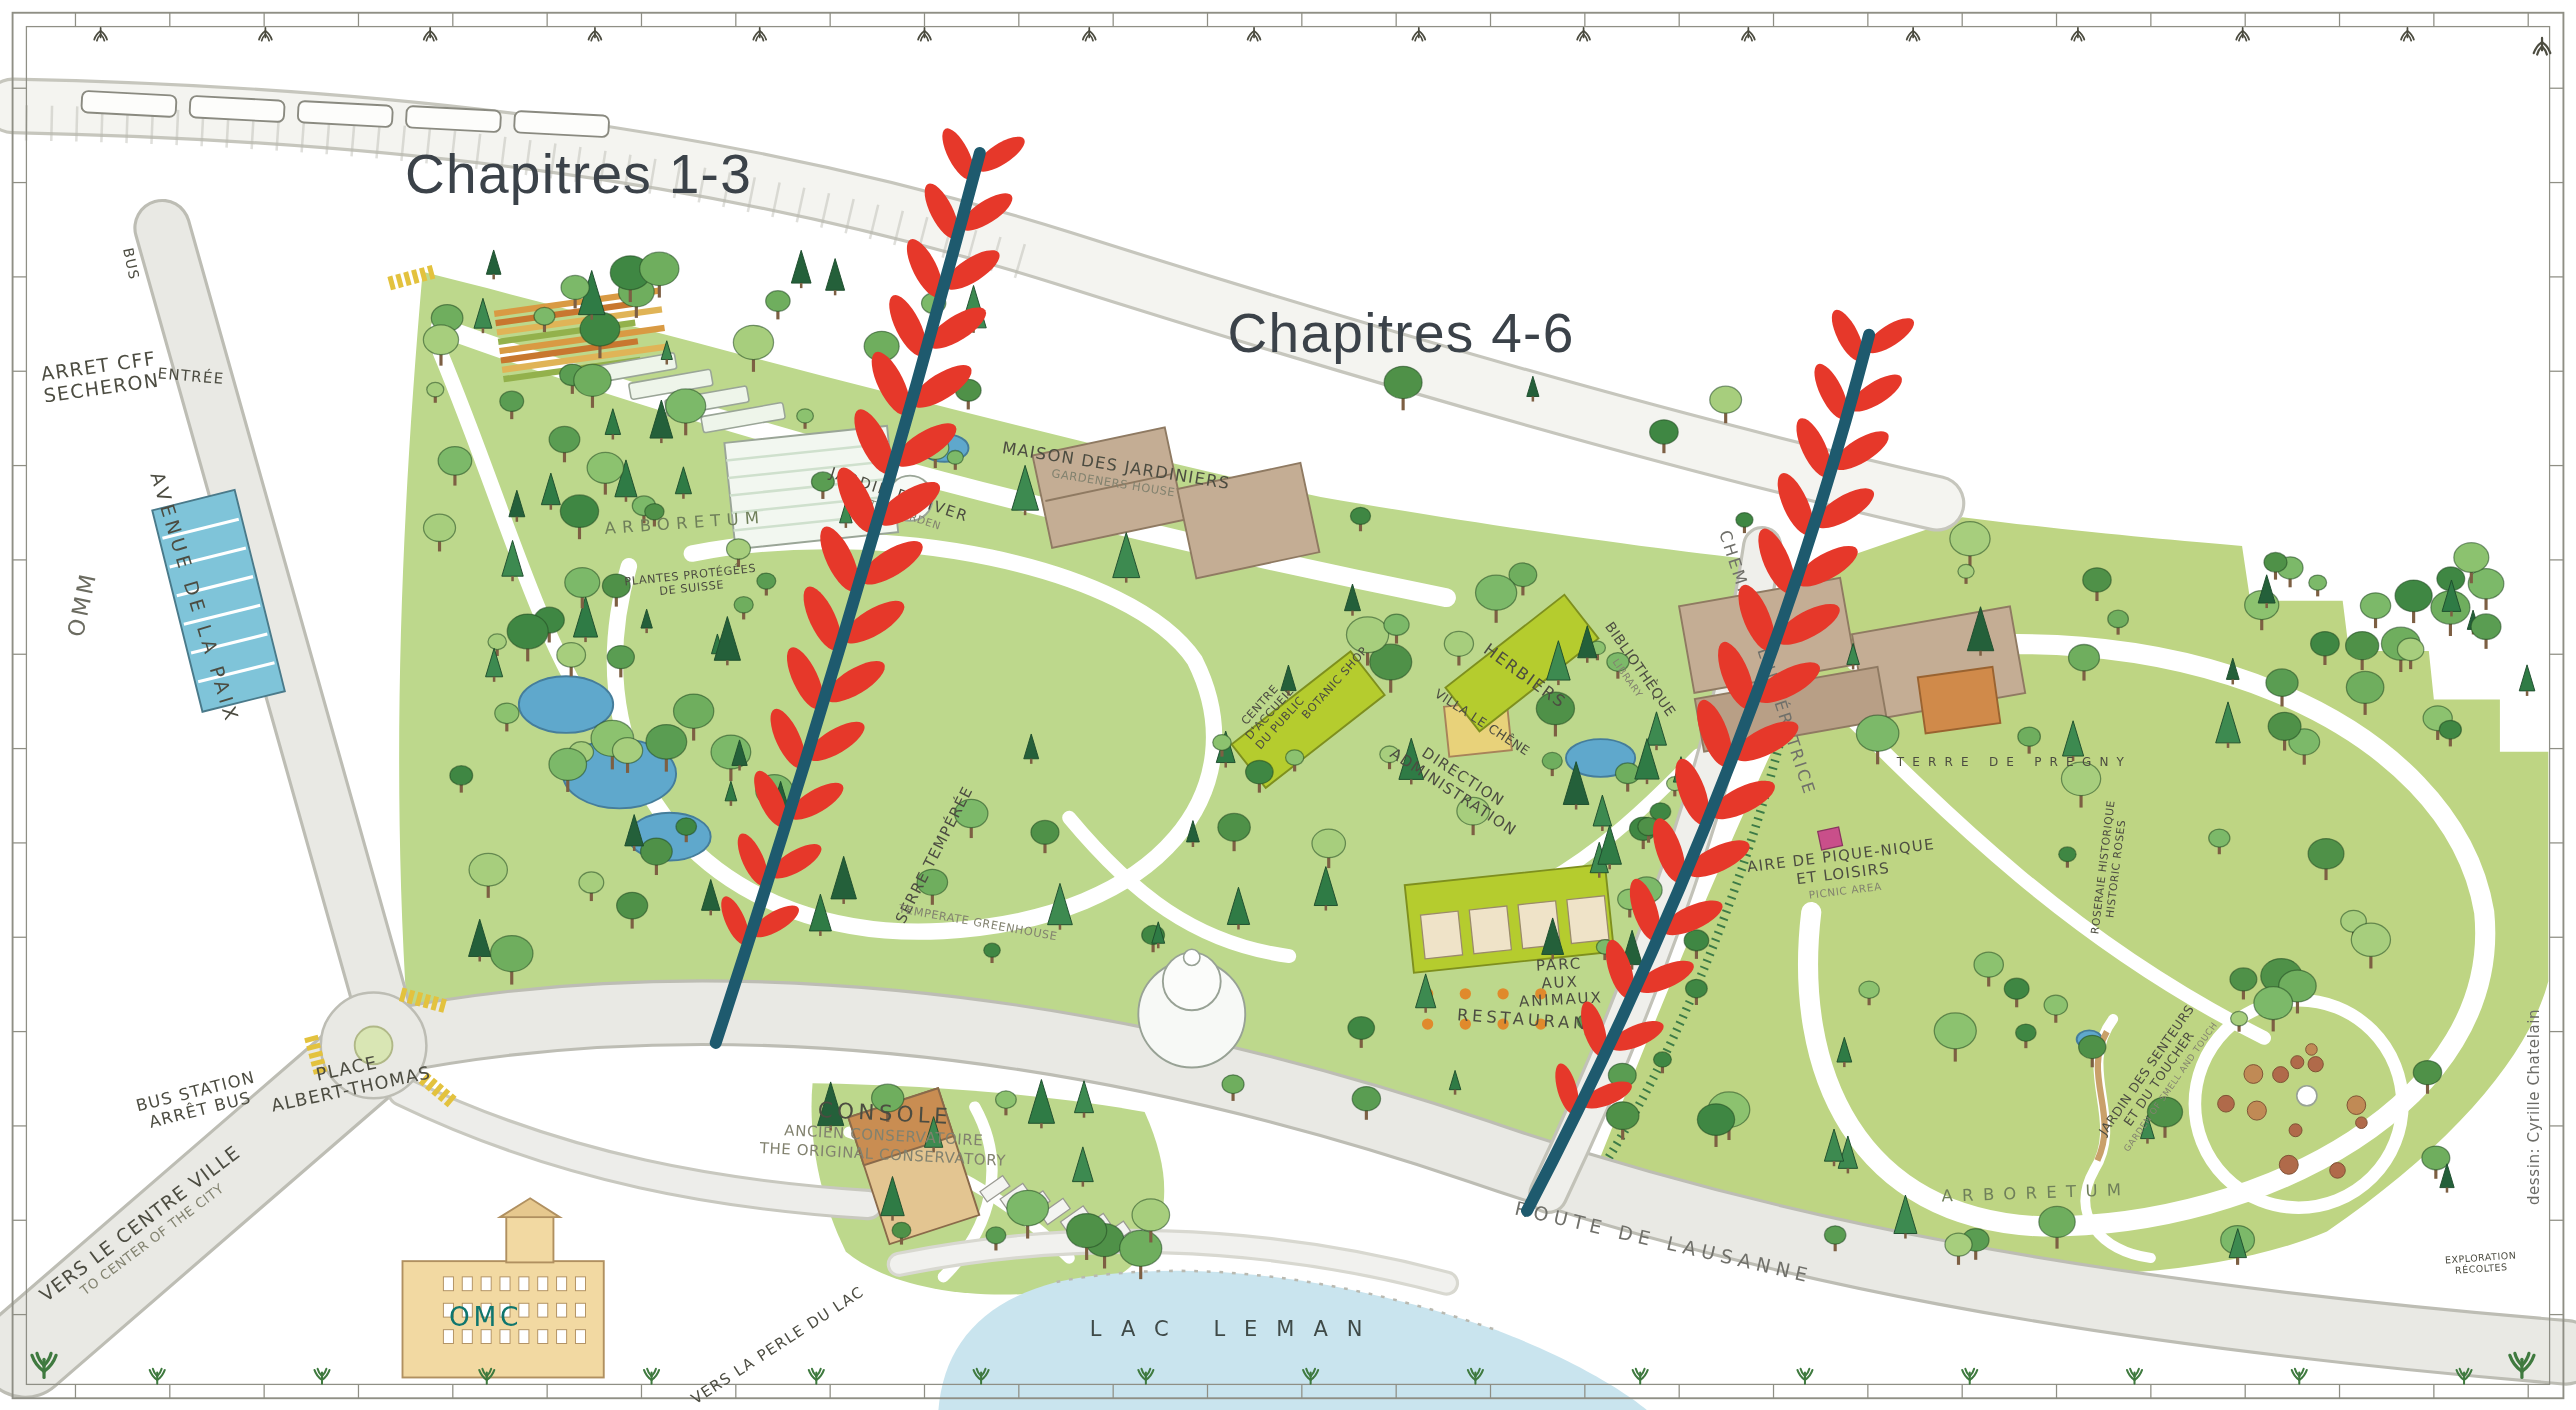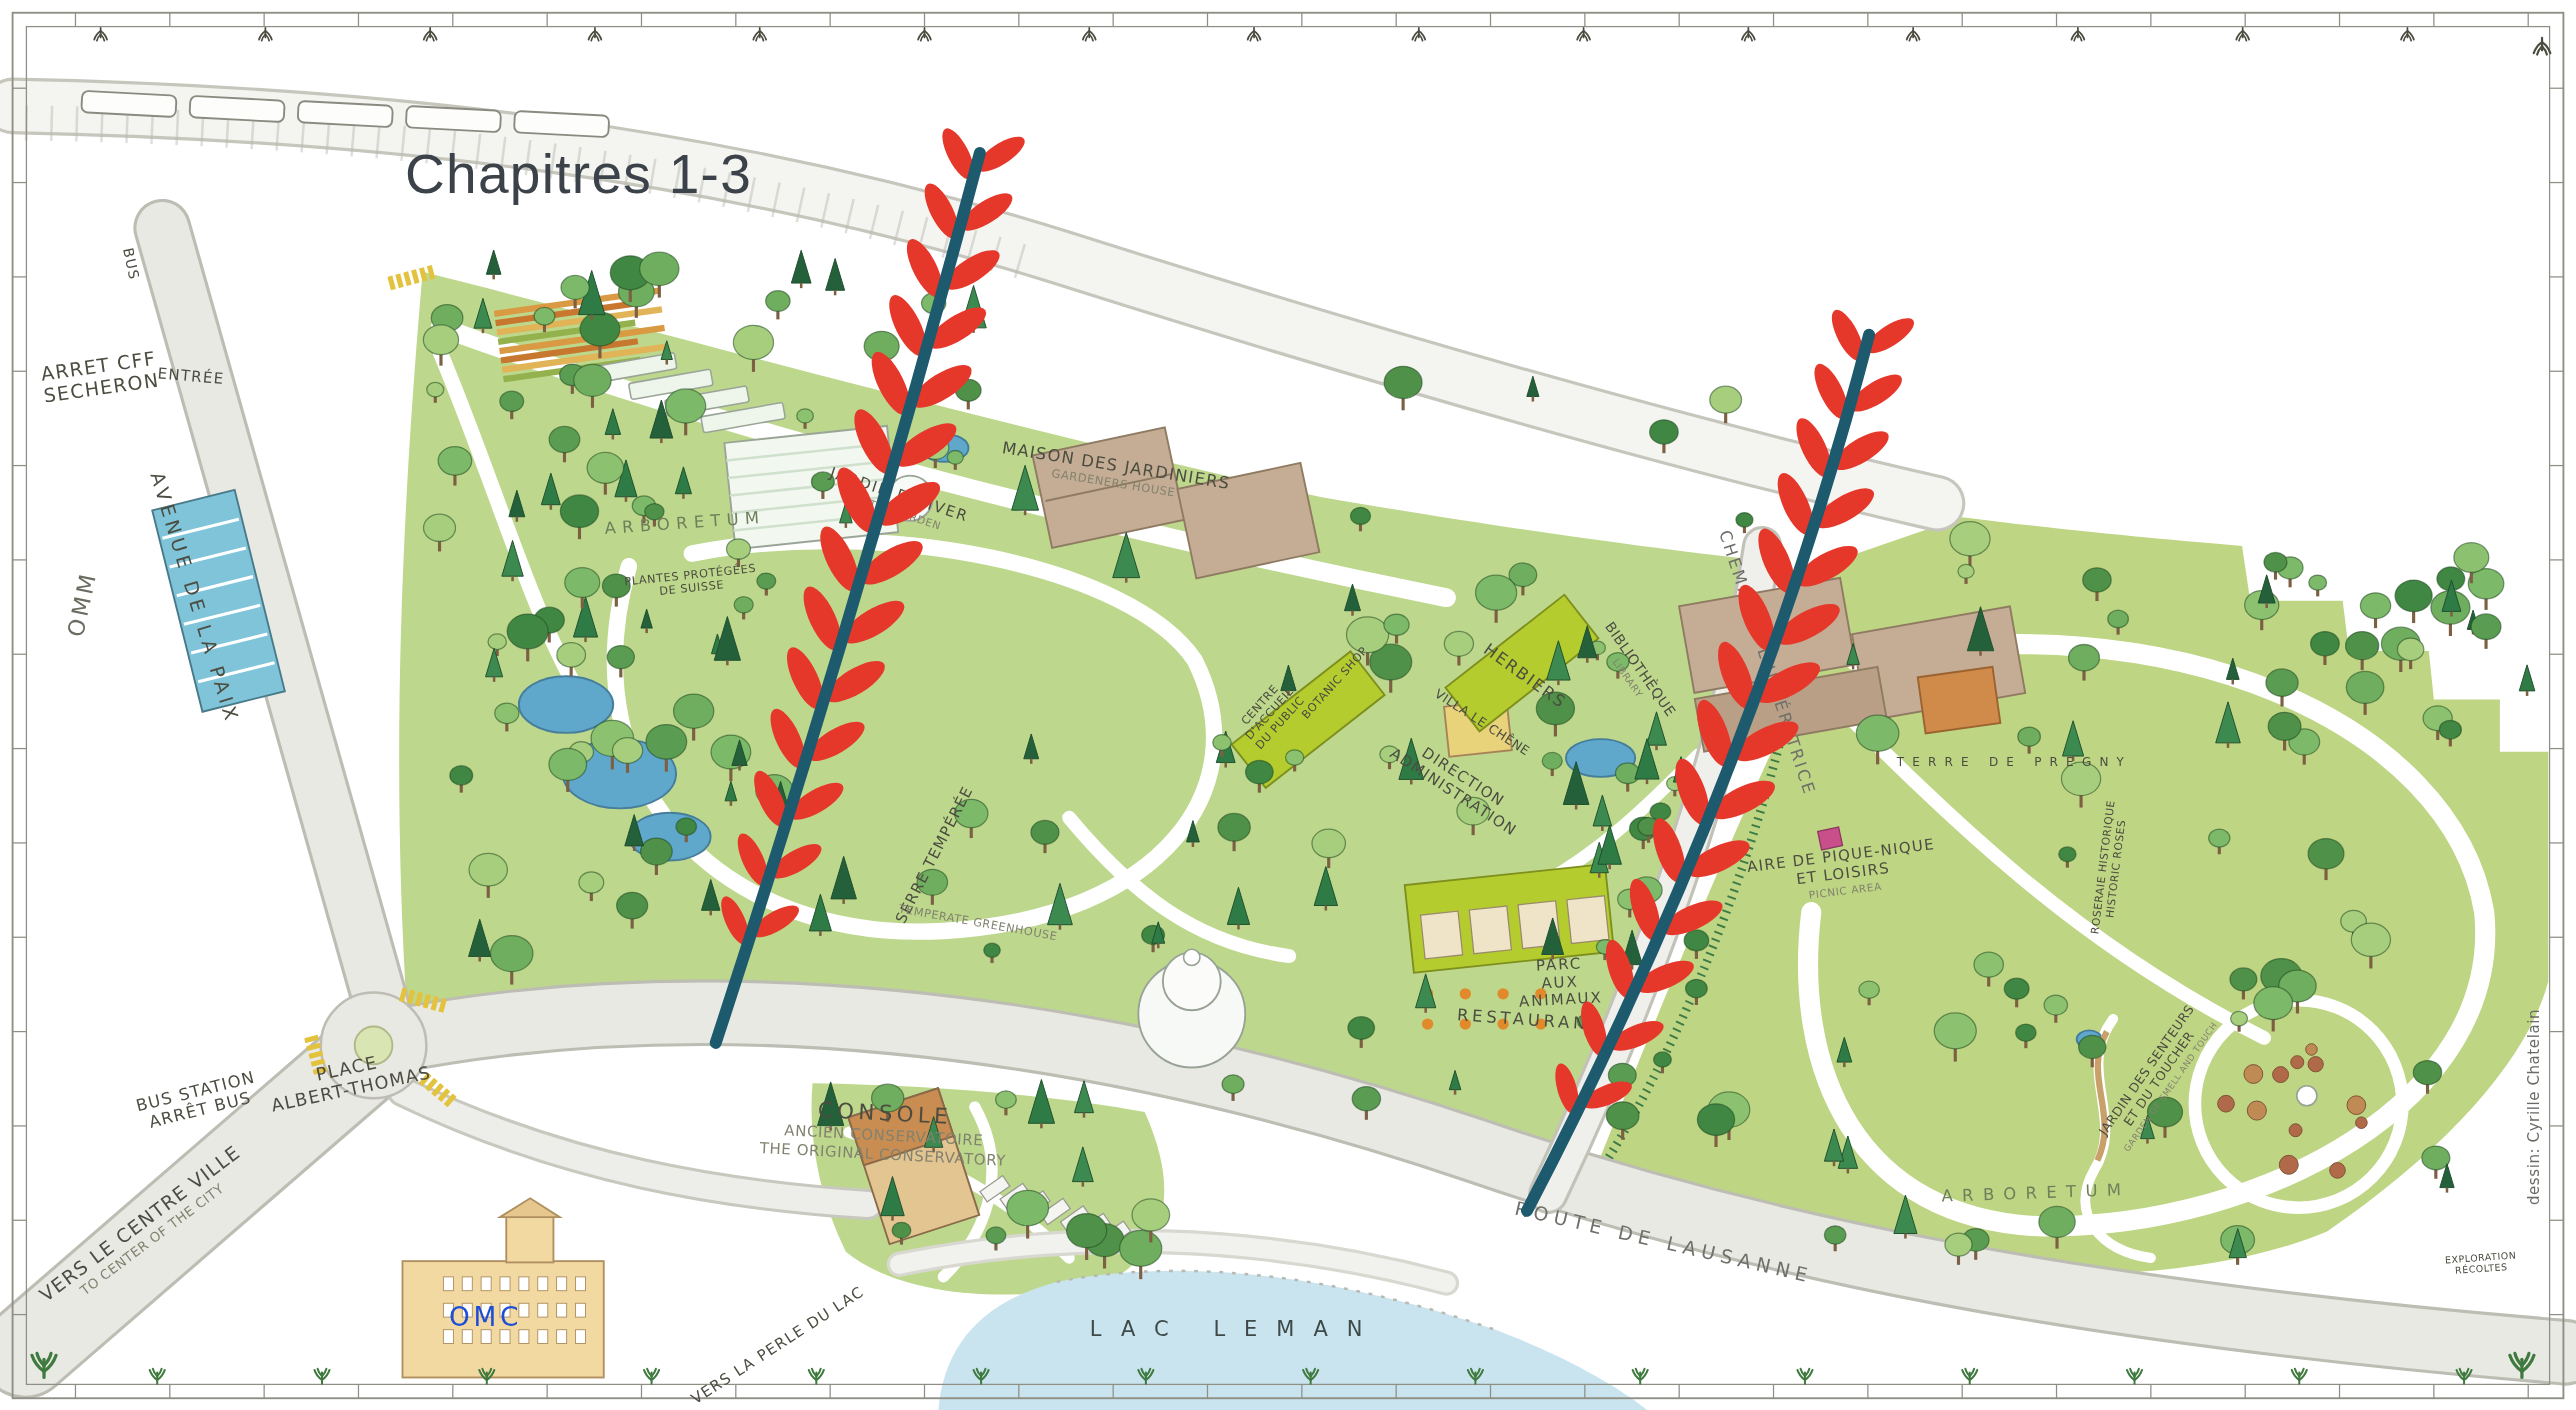--- a/index.html
+++ b/index.html
@@ -1071,21 +1071,21 @@
         <div>ARRÊT BUS</div>
       </div>
       <div class="map-label" style="left: 13.55%; top: 76.46%; font-size: 17.6px; letter-spacing: 1.3px; text-transform: uppercase; transform: translate(-50%, -50%) rotate(-12deg);">
         <div>PLACE</div>
         <div>ALBERT-THOMAS</div>
       </div>
       <div class="map-label" style="left: 5.62%; top: 87.16%; font-size: 19px; letter-spacing: 1.3px; text-transform: uppercase; transform: translate(-50%, -50%) rotate(-37deg);">
         <div>VERS LE CENTRE VILLE</div>
         <div class="sub">TO CENTER OF THE CITY</div>
       </div>
-      <div class="map-label" style="left: 18.85%; top: 93.31%; font-size: 26.4px; letter-spacing: 3.8px; color: #1d4ed8; text-transform: uppercase; transform: translate(-50%, -50%) rotate(0deg);">
+      <div class="map-label" style="left: 18.85%; top: 93.31%; font-size: 26.4px; letter-spacing: 3.8px; color: #0f766e; text-transform: uppercase; transform: translate(-50%, -50%) rotate(0deg);">
         <div>OMC</div>
       </div>
       <div class="map-label" style="left: 30.2%; top: 95.41%; font-size: 15px; letter-spacing: 1.3px; text-transform: uppercase; transform: translate(-50%, -50%) rotate(-33deg);">
         <div>VERS LA PERLE DU LAC</div>
       </div>
       <div class="map-label" style="left: 34.3%; top: 80.2%; font-size: 21.4px; letter-spacing: 4.4px; text-transform: uppercase; transform: translate(-50%, -50%) rotate(3deg);">
         <div>CONSOLE</div>
         <div class="sub">ANCIEN CONSERVATOIRE</div>
         <div class="sub">THE ORIGINAL CONSERVATORY</div>
       </div>
@@ -1236,15 +1236,16 @@
         <ellipse cx="2575.9110887095458" cy="1540.7278521759101" rx="48.468057791740215" ry="17.95113251545934" fill="#e6382a" transform="rotate(252.61488857231802 2575.9110887095458 1540.7278521759101)"></ellipse>
         <ellipse cx="2602.4791599279074" cy="1646.9056817595365" rx="45.80614487316951" ry="16.96523884191463" fill="#e6382a" transform="rotate(337.2800220215163 2602.4791599279074 1646.9056817595365)"></ellipse>
         <ellipse cx="2534.5978735246404" cy="1635.6922683598539" rx="45.18636952980127" ry="16.735692418444913" fill="#e6382a" transform="rotate(253.4264769490395 2534.5978735246404 1635.6922683598539)"></ellipse>
         <ellipse cx="2555.230584408893" cy="1740.8793312744126" rx="42.287973397833305" ry="15.66221236956789" fill="#e6382a" transform="rotate(338.08316264287373 2555.230584408893 1740.8793312744126)"></ellipse>
         <ellipse cx="2491.6900758547436" cy="1730.93472240042" rx="41.62820191525138" ry="15.417852561204214" fill="#e6382a" transform="rotate(254.22773483679475 2491.6900758547436 1730.93472240042)"></ellipse>
         <path d="M2972,532 Q2790,1230 2428,1925" fill="none" stroke="#1e5a6e" stroke-width="19" stroke-linecap="round"></path>
       </g>
     </svg>
   <div id="chapter-layer">
       <div class="chapter" style="left: 22.46%; top: 12.35%; color: rgb(59, 66, 73);">Chapitres 1-3</div>
+      <div class="chapter" style="left: 54.39%; top: 23.63%; color: rgb(59, 66, 73);">Chapitres 4-6</div>
     </div>
 </div>
 
 
 </body></html>

